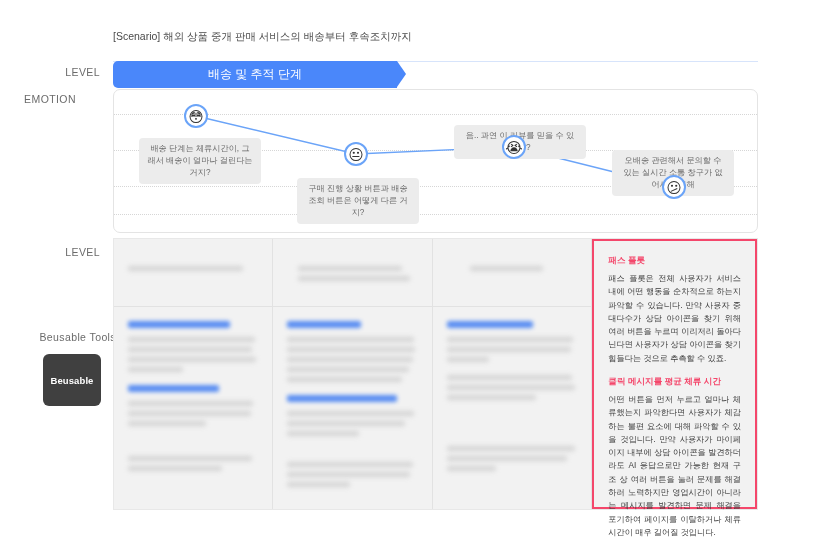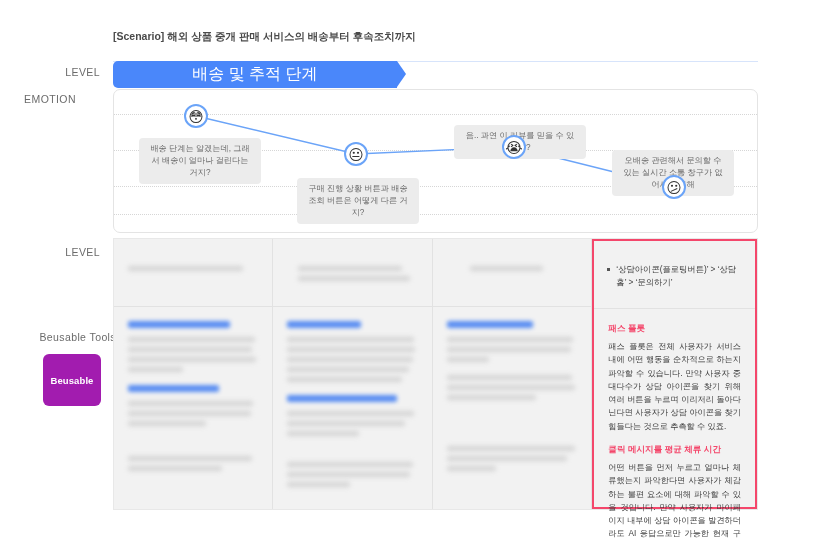--- a/index.html
+++ b/index.html
@@ -26,34 +26,33 @@
   #lbl-emotion{left:0;top:93px;width:100px;text-align:center;}
   #lbl-action{left:0;top:246px;width:100px;}
   #lbl-tools{left:16px;top:331px;width:100px;}
 
   
   .scenario{
     position:absolute;left:113px;top:30px;width:645px;
     font-size:10.5px;color:#4a4a4a;
     padding-bottom:17px;
     border-bottom:1px solid #d7e4fb;
-    font-weight:bold;
   }
 
   
   .level-bar{
     position:absolute;left:113px;top:61px;width:645px;height:27px;
     display:flex;
   }
   .chev{
     position:relative;
     height:27px;
     background:#4a87fa;
     color:#fff;
-    font-size:16px;
+    font-size:12px;
     display:flex;align-items:center;justify-content:center;
     box-sizing:border-box;
   }
   .chev span{position:relative;z-index:3;}
   .chev.c1{width:44%;border-radius:5px 0 0 5px;}
   .chev.c2{width:28%;}
   .chev.c3{width:28%;border-radius:0 5px 5px 0;}
   
   .chev.c2::before,.chev.c3::before{
     content:"";position:absolute;left:-1px;top:0;
@@ -186,21 +185,21 @@
     color:#3b3b3b;
     font-size:8.2px;
     line-height:1.62;
     text-align:justify;
   }
 
   
   .beusable-logo{
     position:absolute;left:43px;top:354px;
     width:58px;height:52px;
-    background:#a21caf;
+    background:#404040;
     border-radius:6px;
     display:flex;align-items:center;justify-content:center;
   }
   .beusable-logo span{
     color:#fff;font-size:9.5px;font-weight:bold;letter-spacing:.1px;
   }
 
   svg.lines{position:absolute;left:0;top:0;width:645px;height:144px;z-index:4;}
 </style>
 </head>
@@ -231,21 +230,21 @@
       <polyline id="emoline" fill="none" stroke="#6ba4f8" stroke-width="1.3" points="82,26 242,64 400,57 560,97"></polyline>
     </svg>
 
     <div id="emo-nodes">
         <div class="emo-node" style="left: 70px; top: 14px;">😳</div>
         <div class="emo-node" style="left: 230px; top: 52px;">😐</div>
         <div class="emo-node" style="left: 388px; top: 45px;">😭</div>
         <div class="emo-node" style="left: 548px; top: 85px;">😕</div>
       </div>
     <div id="emo-bubbles">
-        <div class="bubble" style="left: 25px; top: 48px; width: 122px;">배송 단계는 알겠는데, 그래서 배송이 얼마나 걸린다는 거지?</div>
+        <div class="bubble" style="left: 25px; top: 48px; width: 122px;">배송 단계는 체류시간이, 그래서 배송이 얼마나 걸린다는 거지?</div>
         <div class="bubble" style="left: 183px; top: 88px; width: 122px;">구매 진행 상황 버튼과 배송 조회 버튼은 어떻게 다른 거지?</div>
         <div class="bubble" style="left: 340px; top: 35px; width: 132px;">음.. 과연 이 리뷰를 믿을 수 있을까?</div>
         <div class="bubble" style="left: 498px; top: 60px; width: 122px;">오배송 관련해서 문의할 수 있는 실시간 소통 창구가 없어서 불편해</div>
       </div>
   </div>
 
   <div class="action-wrap">
 
     <div class="acol" style="width:24.8%">
       <div class="act-top">
@@ -318,23 +317,20 @@
         </div>
         <div class="blur-block" style="margin-top:46px">
           <div class="blur-line" style="width:98%"></div>
           <div class="blur-line" style="width:92%"></div>
           <div class="blur-line" style="width:38%"></div>
         </div>
       </div>
     </div>
 
     <div class="acol hl" style="width:25.6%">
-      <div class="act-top">
-        <div class="bullet-item">‘상담아이콘(플로팅버튼)’ &gt; ‘상담 홈’ &gt; ‘문의하기’</div>
-      </div>
       <div class="act-body">
         <div class="hl-section">
           <div class="hl-title">패스 플롯</div>
           <div class="hl-text">패스 플롯은 전체 사용자가 서비스 내에 어떤 행동을 순차적으로 하는지 파악할 수 있습니다. 만약 사용자 중 대다수가 상담 아이콘을 찾기 위해 여러 버튼을 누르며 이리저리 돌아다닌다면 사용자가 상담 아이콘을 찾기 힘들다는 것으로 추측할 수 있죠.</div>
         </div>
         <div class="hl-section">
           <div class="hl-title">클릭 메시지를 평균 체류 시간</div>
           <div class="hl-text">어떤 버튼을 먼저 누르고 얼마나 체류했는지 파악한다면 사용자가 체감하는 불편 요소에 대해 파악할 수 있을 것입니다. 만약 사용자가 마이페이지 내부에 상담 아이콘을 발견하더라도 AI 응답으로만 가능한 현재 구조 상 여러 버튼을 눌러 문제를 해결하러 노력하지만 영업시간이 아니라는 메시지를 발견하면 문제 해결을 포기하여 페이지를 이탈하거나 체류시간이 매우 길어질 것입니다.</div>
         </div>
       </div>

